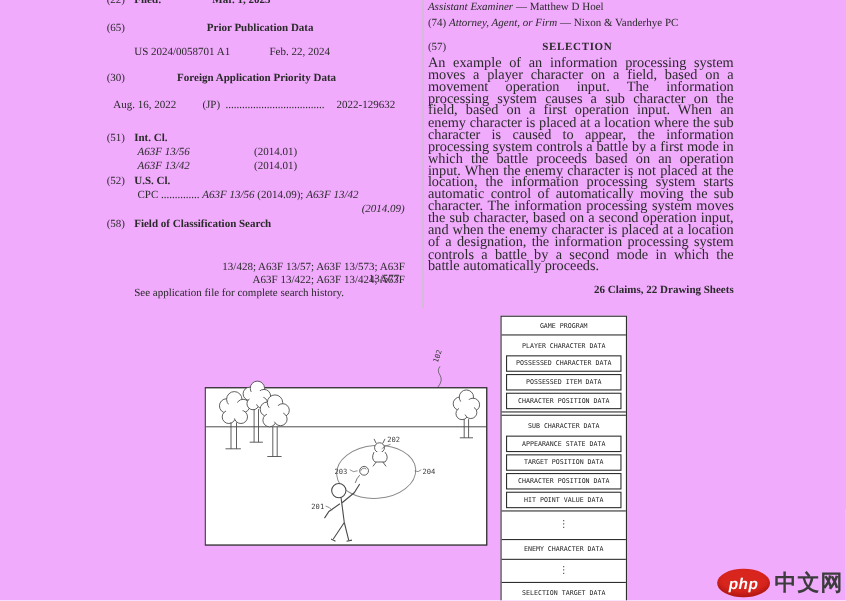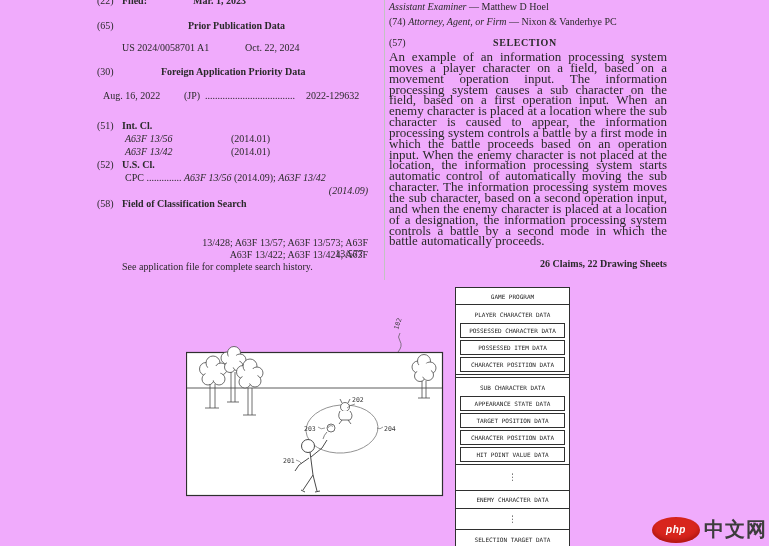--- a/index.html
+++ b/index.html
@@ -27,39 +27,39 @@
   .mem .gap2{height:20px;line-height:20px;border-bottom:1px solid #2f2f2f;font-size:9px;color:#444;}
   .mem .row-enemy{height:17px;line-height:18px;border-bottom:1px solid #2f2f2f;}
   .mem .row-last{height:19px;line-height:20px;}
   
   .fig{position:absolute;left:186px;top:318px;width:272px;height:182px;}
   
   .wm{position:absolute;left:652px;top:516px;display:flex;align-items:center;gap:4px;}
   .wm-ellipse{width:48px;height:26px;border-radius:50%;background:#d8251d;display:flex;
               align-items:center;justify-content:center;box-shadow:inset 0 -3px 4px rgba(120,0,0,.4);}
   .wm-php{color:#fff;font-family:"Liberation Sans",sans-serif;font-weight:bold;font-style:italic;
-          font-size:10px;letter-spacing:.5px;}
+          font-size:14px;letter-spacing:.5px;}
   .wm-cn{font-family:"Liberation Sans",sans-serif;font-weight:bold;font-size:20px;color:#3c3c3c;
          letter-spacing:1px;}
 </style>
 </head>
 <body>
 
 <div class="page">
 
   <div class="divider"></div>
 
   <div class="t" style="left:97px;top:-5px;">(22)</div>
   <div class="t b" style="left:122px;top:-5px;">Filed:</div>
   <div class="t b" style="left:193px;top:-5px;">Mar. 1, 2023</div>
 
   <div class="t" style="left:97px;top:20px;">(65)</div>
   <div class="t b" style="left:188px;top:20px;">Prior Publication Data</div>
   <div class="t" style="left:122px;top:42px;">US 2024/0058701 A1</div>
-  <div class="t" style="left:245px;top:42px;">Oct. 22, 2024</div>
+  <div class="t" style="left:245px;top:42px;">Feb. 22, 2024</div>
 
   <div class="t" style="left:97px;top:66px;">(30)</div>
   <div class="t b" style="left:161px;top:66px;">Foreign Application Priority Data</div>
   <div class="t" style="left:103px;top:90px;">Aug. 16, 2022</div>
   <div class="t" style="left:184px;top:90px;">(JP)</div>
   <div class="t" style="left:205px;top:90px;">....................................</div>
   <div class="t" style="left:306px;top:90px;">2022-129632</div>
 
   <div class="t" style="left:97px;top:120px;">(51)</div>
   <div class="t b" style="left:122px;top:120px;">Int. Cl.</div>

